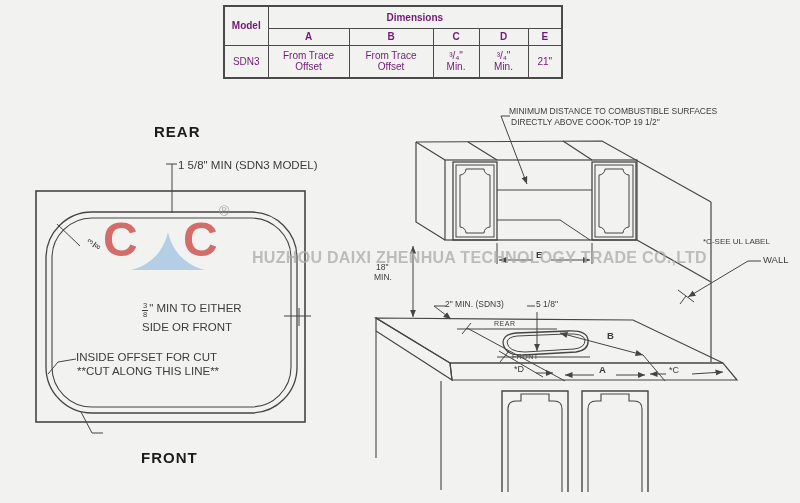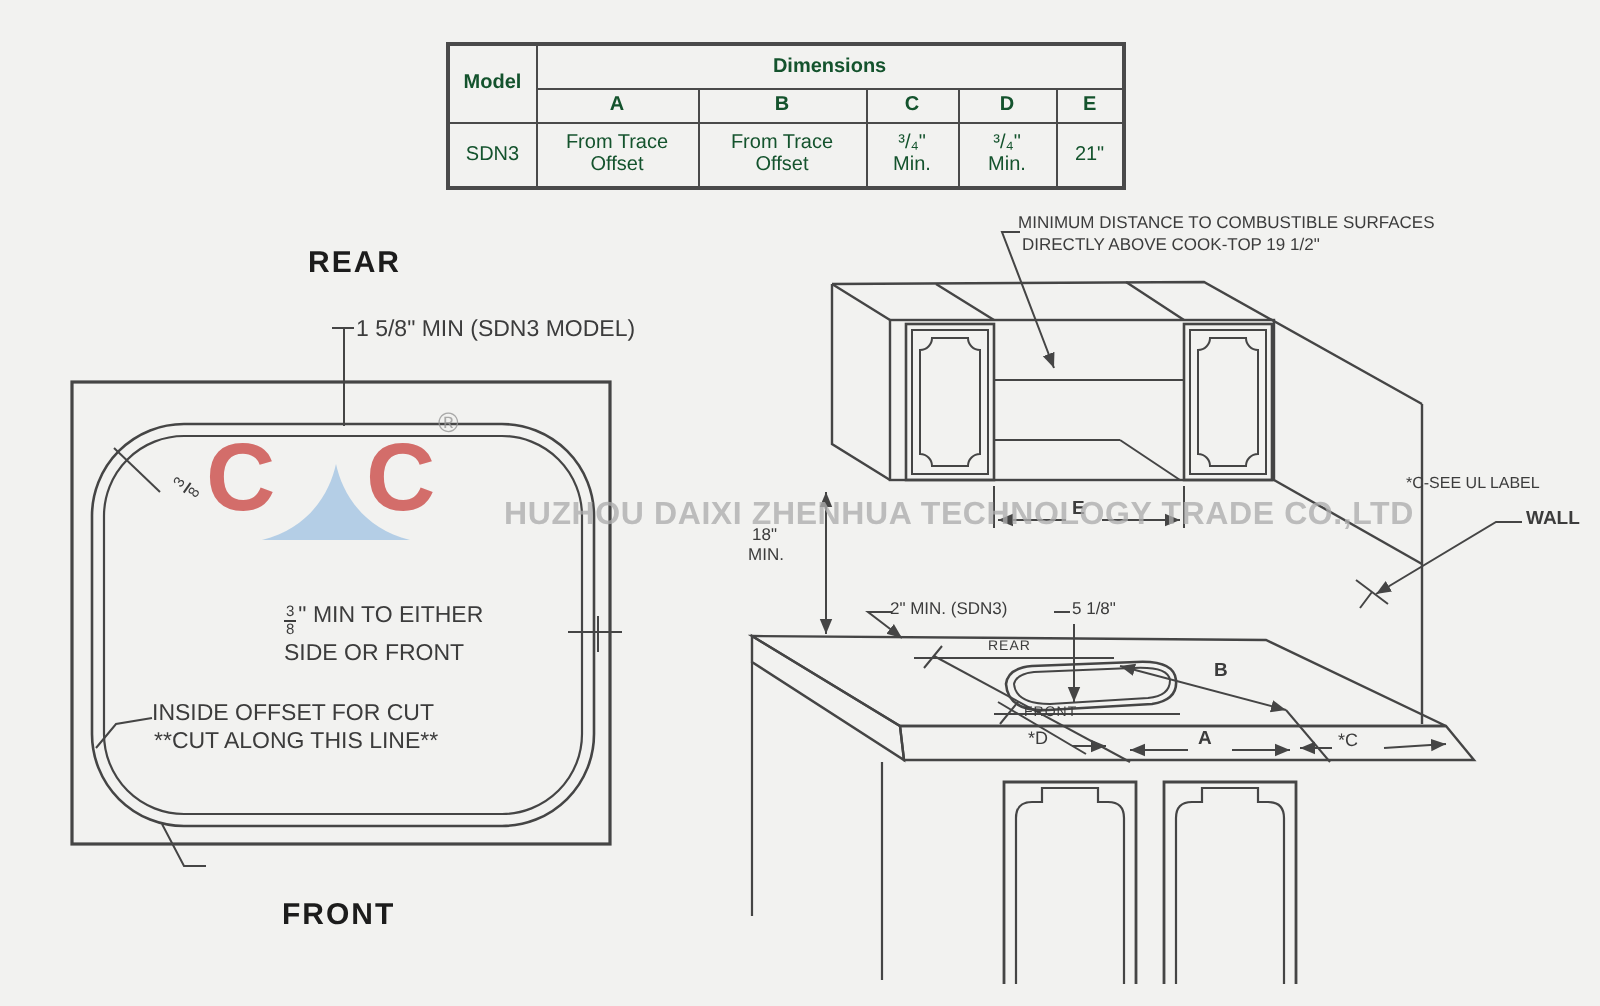--- a/index.html
+++ b/index.html
@@ -12,21 +12,21 @@
   .n9{font-size:9.5px;}
   .n85{font-size:8.5px;}
   .n8{font-size:8px;}
   .n7{font-size:7px;letter-spacing:.5px;}
   .dimletter{font-size:9.5px;font-weight:bold;}
   .frac{display:inline-flex;flex-direction:column;align-items:center;line-height:1;font-size:7.5px;color:#3c3c3c;}
   .frac .num{border-bottom:1px solid #3c3c3c;padding:0 1px;}
   .sidefrac-row{display:flex;align-items:flex-start;gap:1px;}
   .corner-frac{transform:rotate(-55deg);transform-origin:top left;}
   
-  .dim-table{position:absolute;left:223px;top:5px;width:338px;border-collapse:collapse;table-layout:fixed;color:#14532d;margin-top:16px;}
+  .dim-table{position:absolute;left:223px;top:5px;width:338px;border-collapse:collapse;table-layout:fixed;color:#701a75;}
   .dim-table td,.dim-table th{border:1.6px solid #4a4a4a;text-align:center;vertical-align:middle;padding:0;}
   .dim-table{border:2px solid #4a4a4a;}
   .hdr{font-size:10px;font-weight:bold;}
   .cell{font-size:10px;line-height:1.15;}
   .rowH1{height:22px;} .rowH2{height:17px;} .rowH3{height:33px;}
   
   .wm-cn{position:absolute;left:250px;top:200px;font-size:34px;font-weight:bold;letter-spacing:4px;color:rgba(165,165,165,.72);white-space:nowrap;}
   .wm-en{position:absolute;left:252px;top:249px;font-size:16px;font-weight:bold;letter-spacing:.3px;color:rgba(173,173,173,.78);white-space:nowrap;}
   .wm-reg{position:absolute;left:219px;top:203px;font-size:14px;color:rgba(150,150,150,.8);}
   .logo-c{position:absolute;font-size:48px;font-weight:bold;color:rgba(204,79,76,.82);line-height:1;}
@@ -183,21 +183,21 @@
     </div>
     <div class="n11" style="margin-top:3px;">SIDE OR FRONT</div>
   </div>
   <div class="lbl n11" style="left:76px;top:351px;">INSIDE OFFSET FOR CUT</div>
   <div class="lbl n11" style="left:77px;top:365px;">**CUT ALONG THIS LINE**</div>
   <div class="lbl title" style="left:141px;top:450px;">FRONT</div>
 
   <div class="lbl n85" style="left:509px;top:107px;">MINIMUM DISTANCE TO COMBUSTIBLE SURFACES</div>
   <div class="lbl n85" style="left:511px;top:118px;">DIRECTLY ABOVE COOK-TOP 19 1/2"</div>
   <div class="lbl n8" style="left:703px;top:238px;">*C-SEE UL LABEL</div>
-  <div class="lbl n9" style="left:763px;top:255px;font-weight:bold;">WALL</div>
+  <div class="lbl n9" style="left:763px;top:255px;">WALL</div>
   <div class="lbl n85" style="left:376px;top:263px;">18"</div>
   <div class="lbl n85" style="left:374px;top:273px;">MIN.</div>
   <div class="lbl n85" style="left:445px;top:300px;">2" MIN. (SDN3)</div>
   <div class="lbl n85" style="left:536px;top:300px;">5 1/8"</div>
   <div class="lbl n7" style="left:494px;top:320px;">REAR</div>
   <div class="lbl n7" style="left:512px;top:353px;">FRONT</div>
   <div class="lbl dimletter" style="left:607px;top:331px;">B</div>
   <div class="lbl dimletter" style="left:599px;top:365px;">A</div>
   <div class="lbl" style="left:669px;top:366px;font-size:9px;">*C</div>
   <div class="lbl" style="left:514px;top:365px;font-size:9px;">*D</div>

